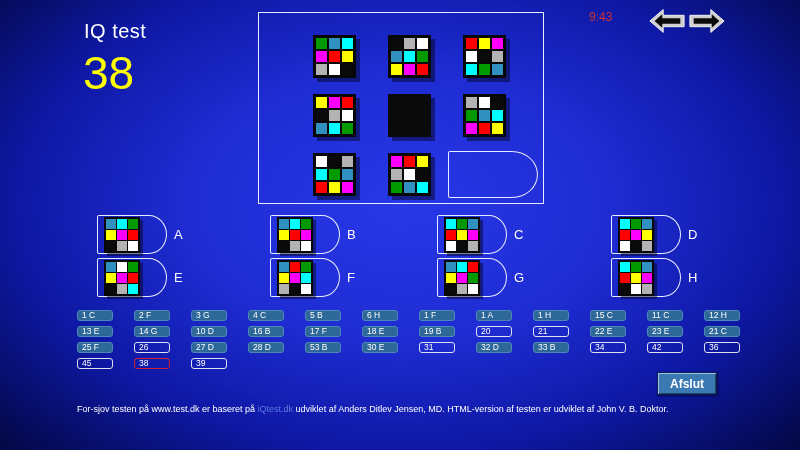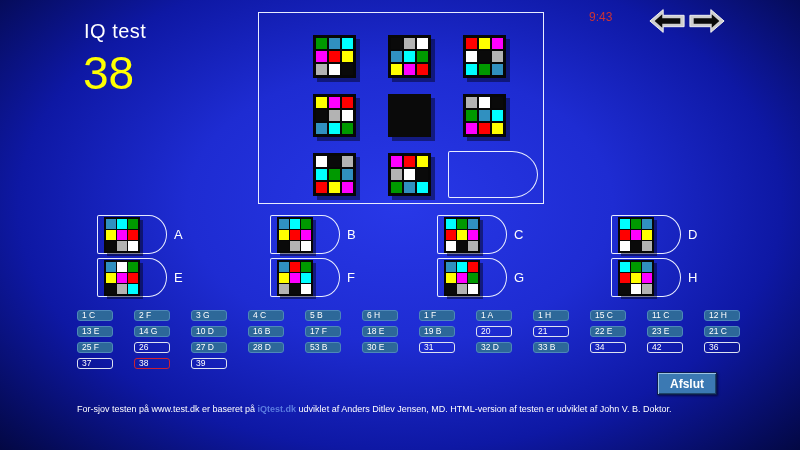--- a/index.html
+++ b/index.html
@@ -48,21 +48,21 @@
   .abox.empty{border:1px solid #dde2f0;}
   .abox.current{border:1px solid #cc2233;}
 
   #finish-button{left:657px;top:372px;width:58px;height:21px;
     background:#3b79b3;border:1px solid #0c1c4e;color:#ffffff;font-size:12px;font-weight:bold;
     font-family:"Liberation Sans",sans-serif;
     box-shadow:inset 1px 1px 0 #9cc4e4, inset -1px -1px 0 #1d4468, 1px 1px 2px rgba(0,0,0,.5);
     display:flex;align-items:center;justify-content:center;cursor:pointer;}
 
   #footer{left:77px;top:404px;color:#ffffff;font-size:9px;white-space:nowrap;}
-  #footer .link{color:#5b7ce0;cursor:pointer;font-weight:bold;}
+  #footer .link{color:#5b7ce0;cursor:pointer;}
 </style>
 </head>
 <body>
 
 <div id="app-title" class="abs">IQ test</div>
 <div id="question-number" class="abs">38</div>
 <div id="timer" class="abs">9:43</div>
 
 <div id="nav-arrows" class="abs">
   <button class="arrow-btn">
@@ -341,21 +341,21 @@
     <div class="abox answered">27 D</div>
     <div class="abox answered">28 D</div>
     <div class="abox answered">53 B</div>
     <div class="abox answered">30 E</div>
     <div class="abox empty">31</div>
     <div class="abox answered">32 D</div>
     <div class="abox answered">33 B</div>
     <div class="abox empty">34</div>
     <div class="abox empty">42</div>
     <div class="abox empty">36</div>
-    <div class="abox empty">37</div>
+    <div class="abox empty">45</div>
     <div class="abox current">38</div>
     <div class="abox empty">39</div>
   </div>
 
 <div id="finish-button" class="abs">Afslut</div>
 
 <div id="footer" class="abs">
   <span>For-sjov testen på www.test.dk er baseret på </span><span class="link">iQtest.dk</span><span> udviklet af Anders Ditlev Jensen, MD. HTML-version af testen er udviklet af John V. B. Doktor.</span>
 </div>
 

